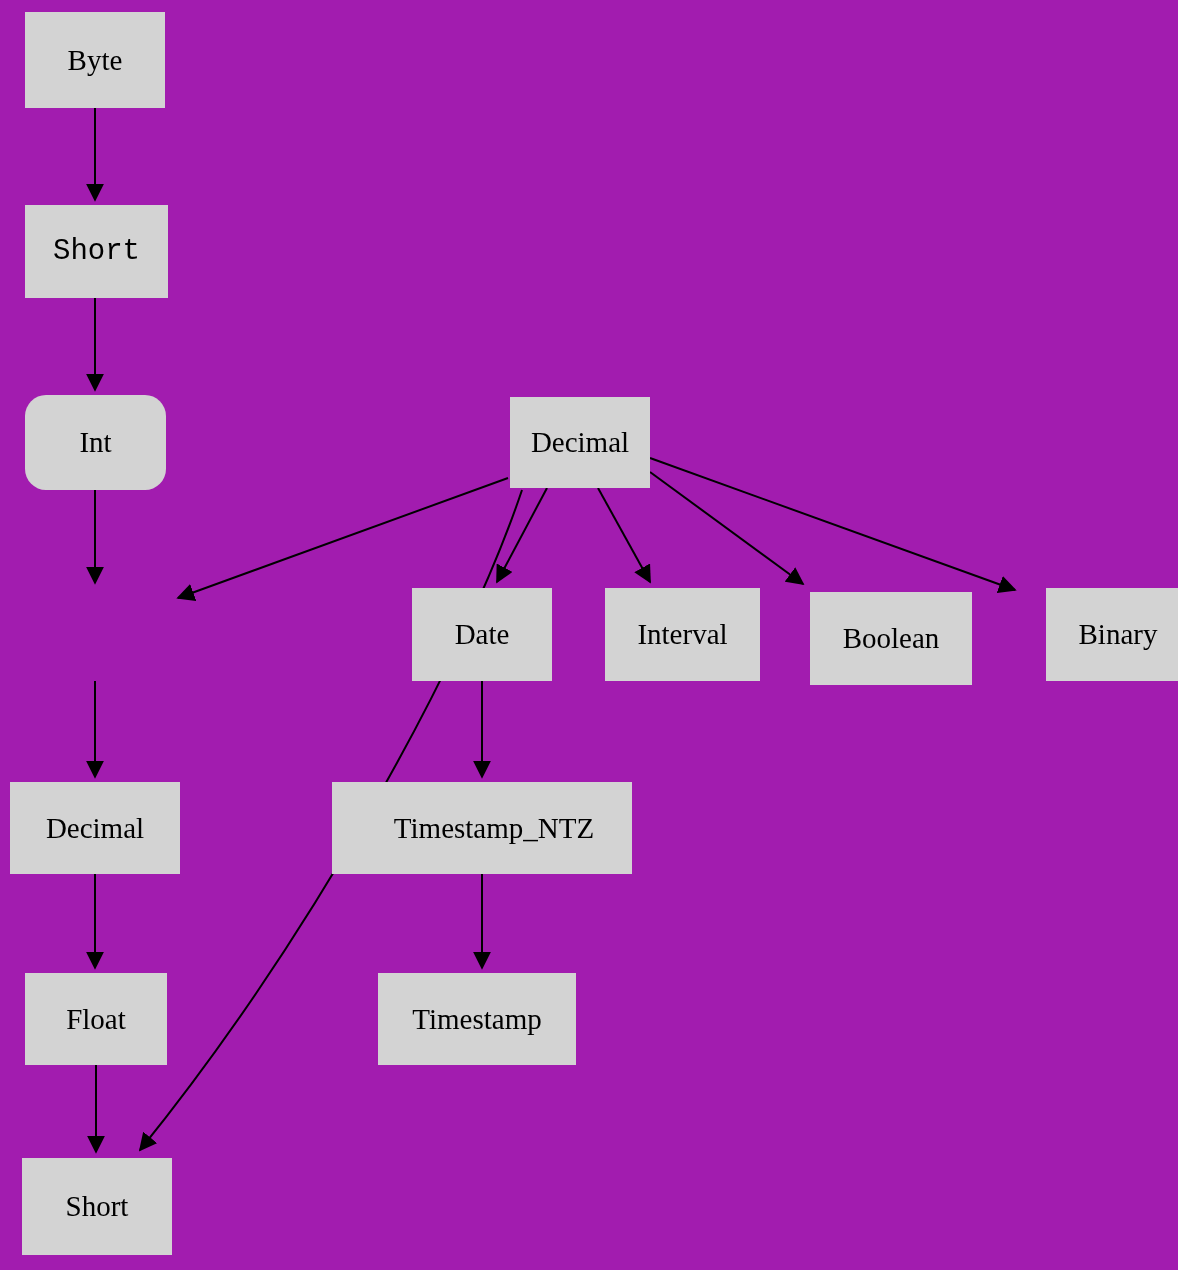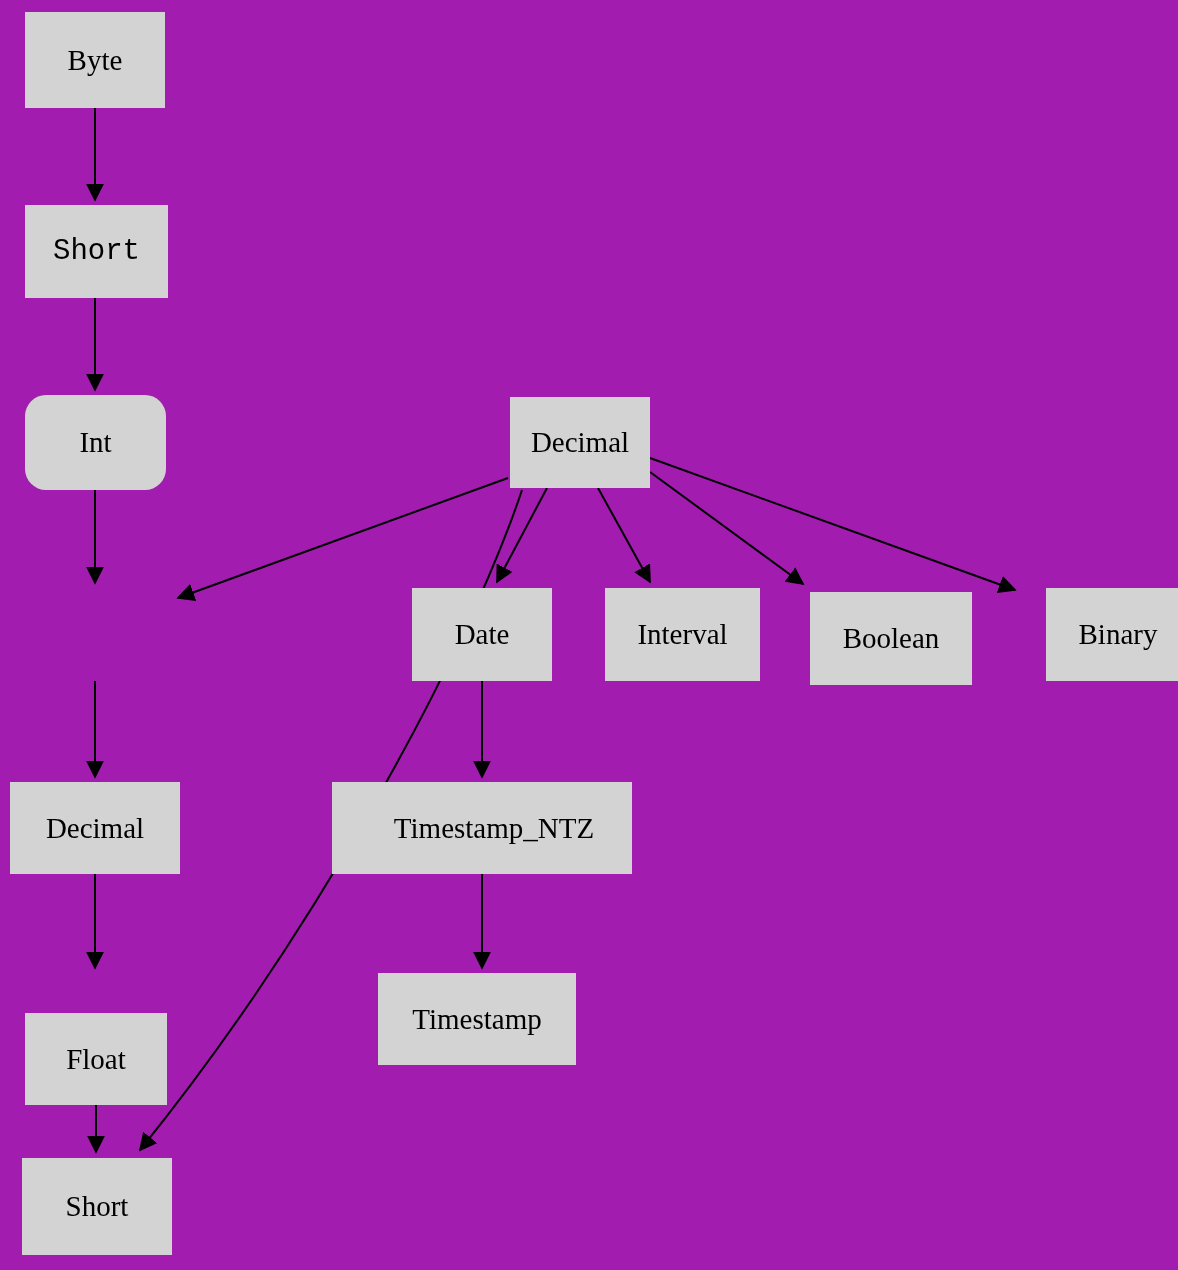--- a/index.html
+++ b/index.html
@@ -67,21 +67,21 @@
 
   <div class="node" style="left:25px;  top:12px;   width:140px; height:96px;">Byte</div>
 
   <div class="node" style="left:25px;  top:205px;  width:143px; height:93px;font-family:Liberation Mono, monospace;">Short</div>
 
   <div class="node" style="left:25px;  top:395px;  width:141px; height:95px;border-radius:21px;">Int</div>
 
 
   <div class="node" style="left:10px;  top:782px;  width:170px; height:92px;">Decimal</div>
 
-  <div class="node" style="left:25px;  top:1013px;  width:142px; height:92px;">Float</div>
+  <div class="node" style="left:25px;  top:973px;  width:142px; height:92px;">Float</div>
 
   <div class="node" style="left:22px;  top:1158px; width:150px; height:97px;">Short</div>
 
   <div class="node" style="left:510px; top:397px;  width:140px; height:91px;">Decimal</div>
 
   <div class="node" style="left:412px; top:588px;  width:140px; height:93px;">Date</div>
 
   <div class="node" style="left:605px; top:588px;  width:155px; height:93px;">Interval</div>
 
   <div class="node" style="left:810px; top:592px;  width:162px; height:93px;">Boolean</div>

